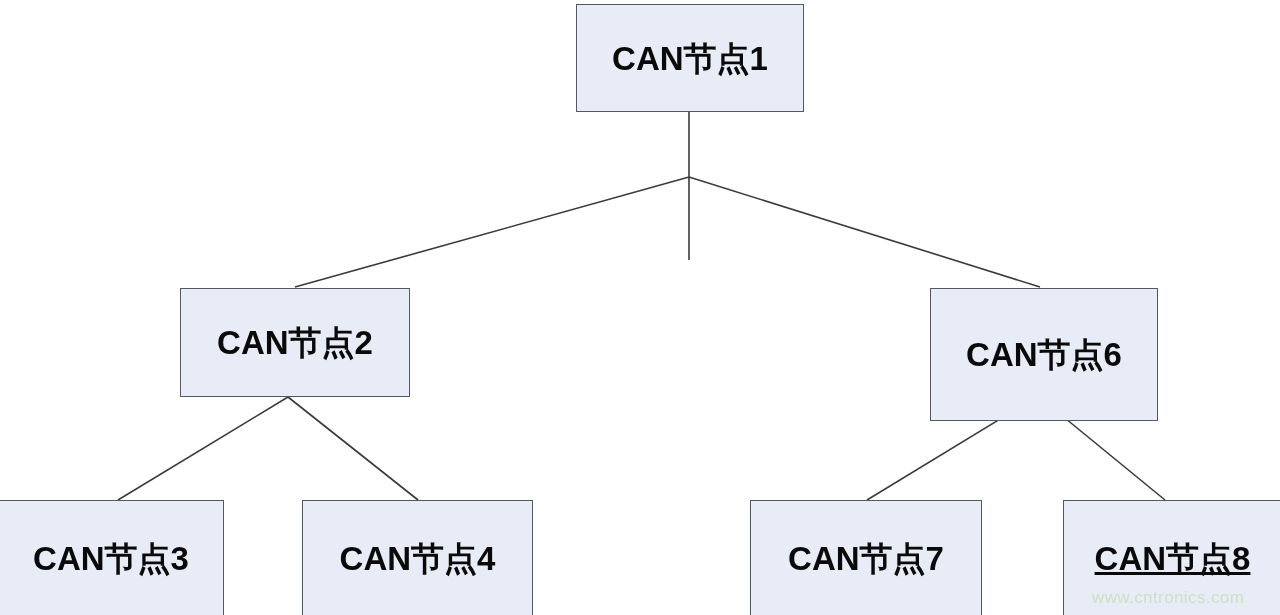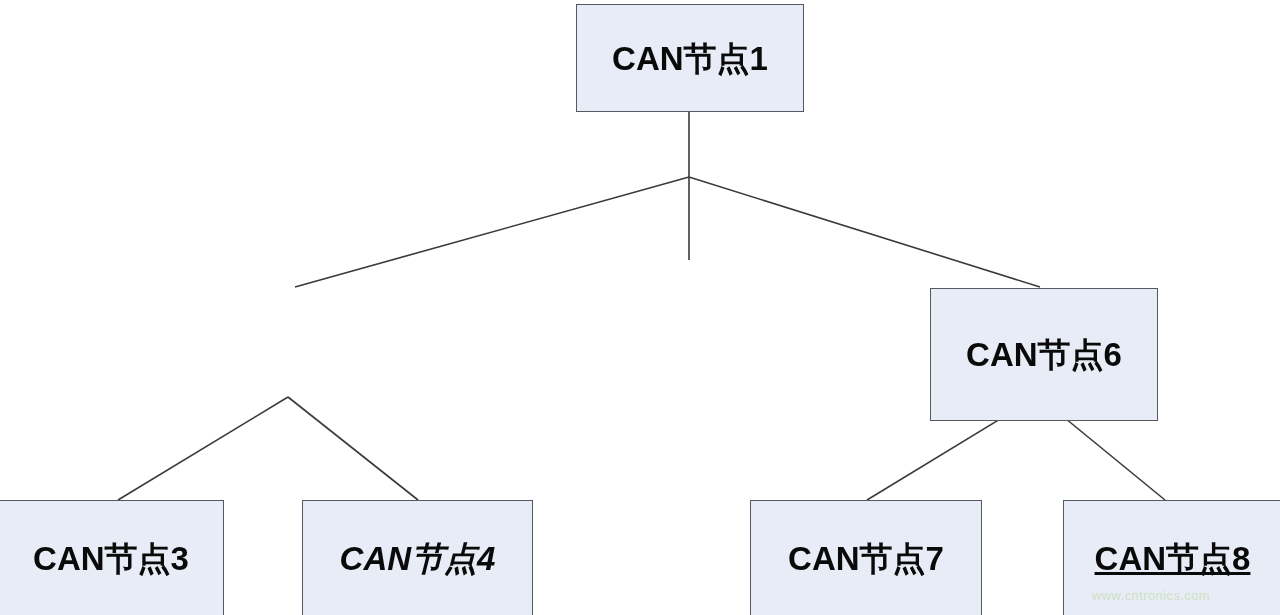--- a/index.html
+++ b/index.html
@@ -36,21 +36,21 @@
   .node-label {
     font-size: 33px;
     font-weight: bold;
     color: #0a0a0a;
     letter-spacing: 0px;
     white-space: nowrap;
     line-height: 1;
   }
   .watermark {
     position: absolute;
-    font-size: 13px;
+    font-size: 17px;
     color: #cfe0c4;
     letter-spacing: 0.4px;
     white-space: nowrap;
     font-family: "Liberation Sans", "DejaVu Sans", sans-serif;
   }
 </style>
 </head>
 <body>
 
 <div id="canvas">
@@ -64,32 +64,35 @@
       <line x1="288" y1="397" x2="418" y2="500"></line>
       <line x1="1038" y1="396" x2="867" y2="500"></line>
       <line x1="1038" y1="396" x2="1165" y2="500"></line>
     </g>
   </svg>
 
   <div class="node" style="left:576px; top:4px; width:228px; height:108px;">
     <span class="node-label">CAN节点1</span>
   </div>
 
+  <div class="node" style="left:180px; top:288px; width:230px; height:109px;">
+    <span class="node-label">CAN节点2</span>
+  </div>
 
 
   <div class="node" style="left:930px; top:288px; width:228px; height:133px;">
     <span class="node-label">CAN节点6</span>
   </div>
 
   <div class="node" style="left:-2px; top:500px; width:226px; height:122px;">
     <span class="node-label" style="margin-top:-6px;">CAN节点3</span>
   </div>
 
   <div class="node" style="left:302px; top:500px; width:231px; height:122px;">
-    <span class="node-label" style="margin-top:-6px;font-style:italic;">CAN节点4</span>
+    <span class="node-label" style="margin-top:-6px;">CAN节点4</span>
   </div>
 
   <div class="node" style="left:750px; top:500px; width:232px; height:122px;">
     <span class="node-label" style="margin-top:-6px;">CAN节点7</span>
   </div>
 
   <div class="node" style="left:1063px; top:500px; width:219px; height:122px;">
     <span class="node-label" style="margin-top:-6px;text-decoration:underline;">CAN节点8</span>
   </div>
 

